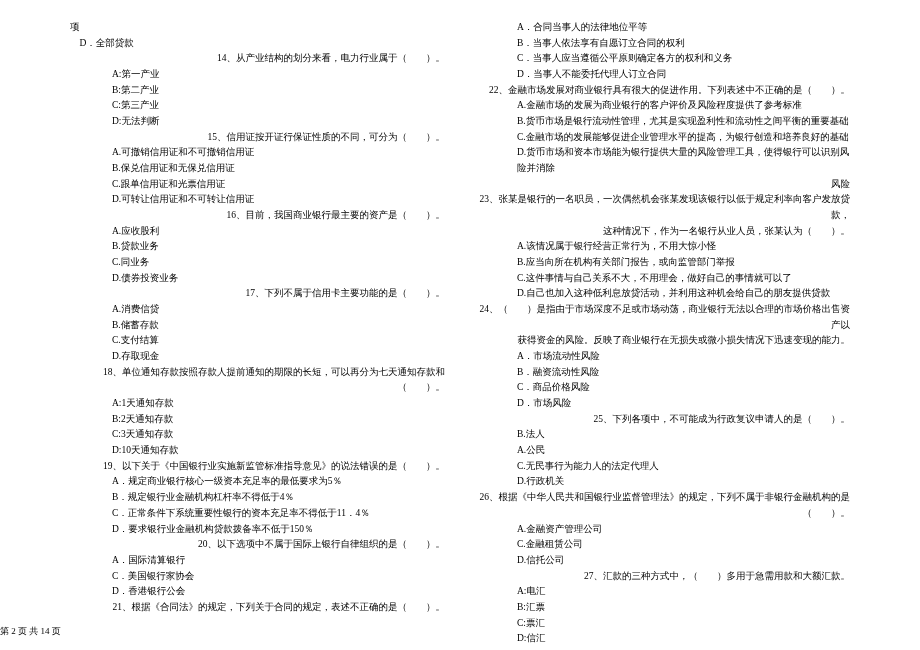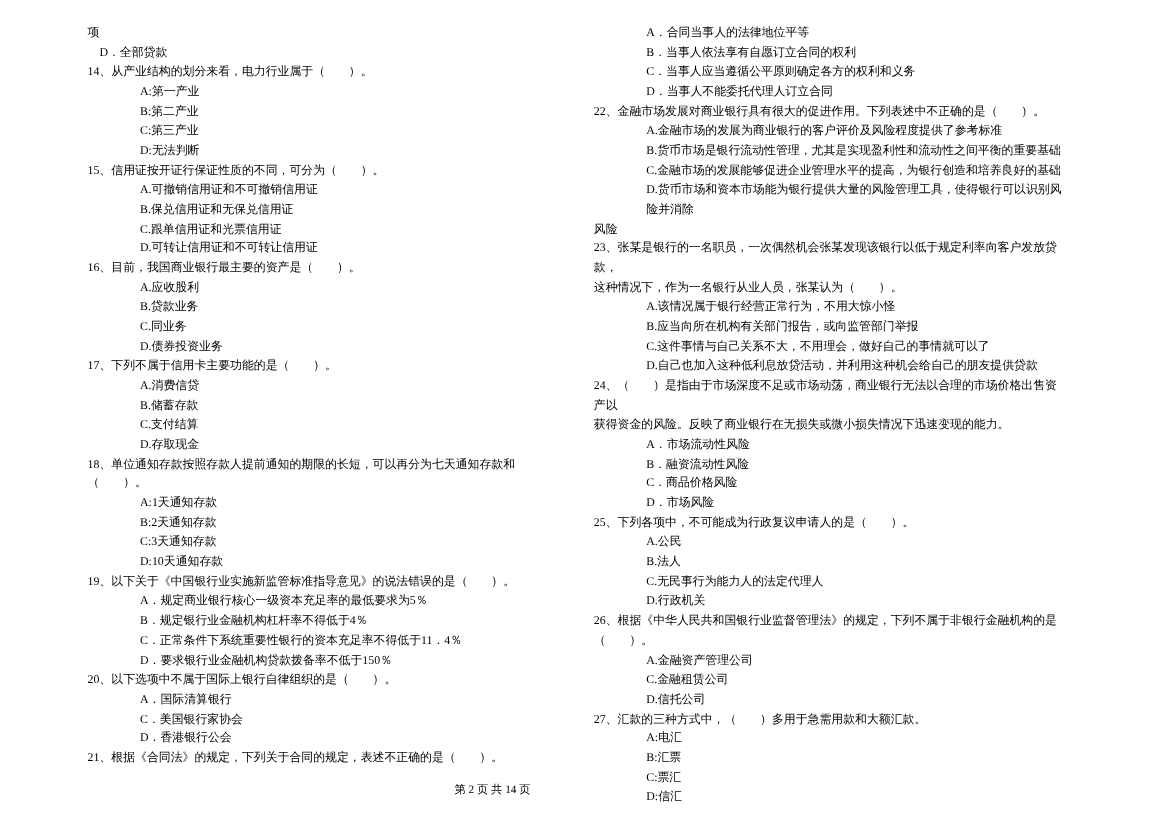--- a/index.html
+++ b/index.html
@@ -17,27 +17,26 @@
     display: flex;
     padding: 20px 70px 30px 70px;
     gap: 30px;
   }
   .column {
     flex: 1;
     line-height: 1.65;
   }
   .q-line { display: block; white-space: pre-wrap; }
   .indent-opt { padding-left: 42px; }
-  .q-num { padding-left: 0; }
+  .q-num { padding-left: 0; text-align: right; }
   .footer {
     position: absolute;
     bottom: 12px;
     left: 0;
     width: 788px;
-    text-align: center;
     font-size: 9px;
   }
 </style>
 </head>
 <body>
 
 <div class="page">
 
   <div class="column">
     <span class="q-line">项</span>
@@ -108,22 +107,22 @@
     <span class="q-line indent-opt">D.自己也加入这种低利息放贷活动，并利用这种机会给自己的朋友提供贷款</span>
 
     <span class="q-line q-num">24、（　　）是指由于市场深度不足或市场动荡，商业银行无法以合理的市场价格出售资产以</span>
     <span class="q-line q-num">获得资金的风险。反映了商业银行在无损失或微小损失情况下迅速变现的能力。</span>
     <span class="q-line indent-opt">A．市场流动性风险</span>
     <span class="q-line indent-opt">B．融资流动性风险</span>
     <span class="q-line indent-opt">C．商品价格风险</span>
     <span class="q-line indent-opt">D．市场风险</span>
 
     <span class="q-line q-num">25、下列各项中，不可能成为行政复议申请人的是（　　）。</span>
+    <span class="q-line indent-opt">B.法人</span>
     <span class="q-line indent-opt">A.公民</span>
-    <span class="q-line indent-opt">B.法人</span>
     <span class="q-line indent-opt">C.无民事行为能力人的法定代理人</span>
     <span class="q-line indent-opt">D.行政机关</span>
 
     <span class="q-line q-num">26、根据《中华人民共和国银行业监督管理法》的规定，下列不属于非银行金融机构的是</span>
     <span class="q-line q-num">（　　）。</span>
     <span class="q-line indent-opt">A.金融资产管理公司</span>
     <span class="q-line indent-opt">C.金融租赁公司</span>
     <span class="q-line indent-opt">D.信托公司</span>
 
     <span class="q-line q-num">27、汇款的三种方式中，（　　）多用于急需用款和大额汇款。</span>

